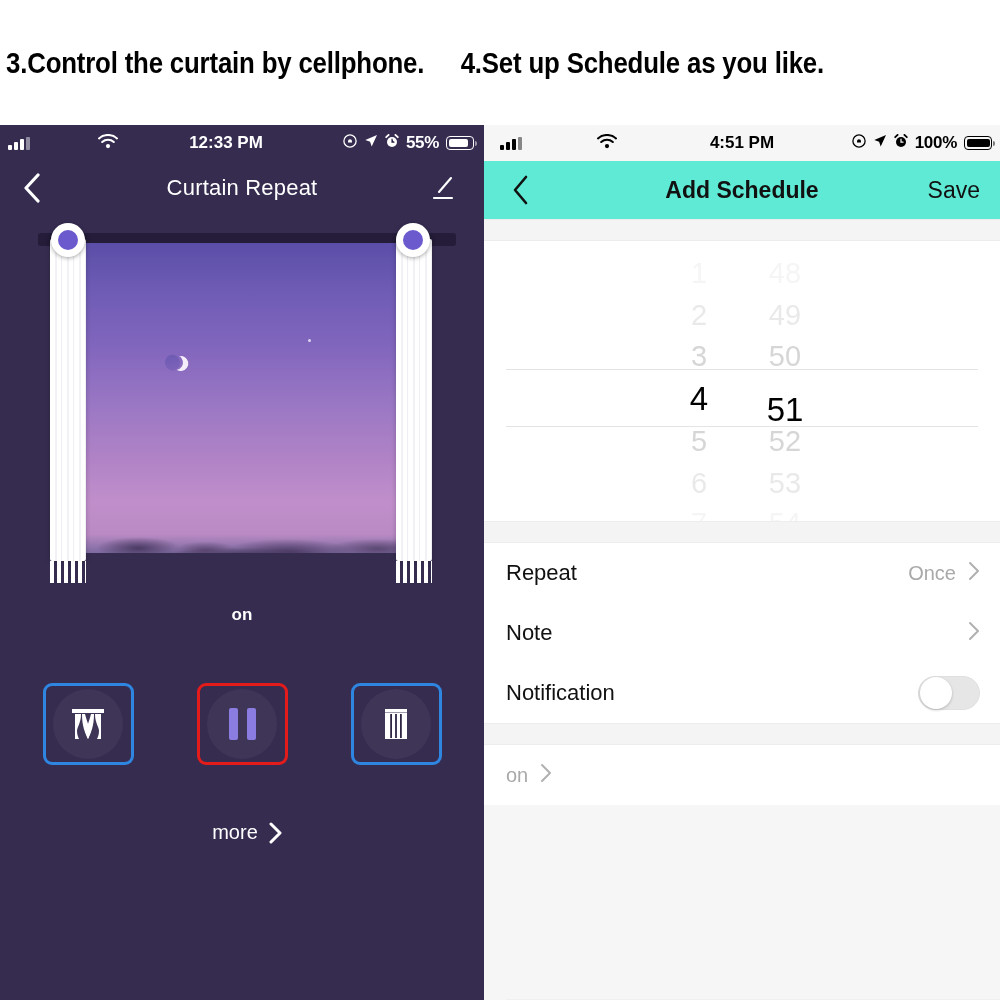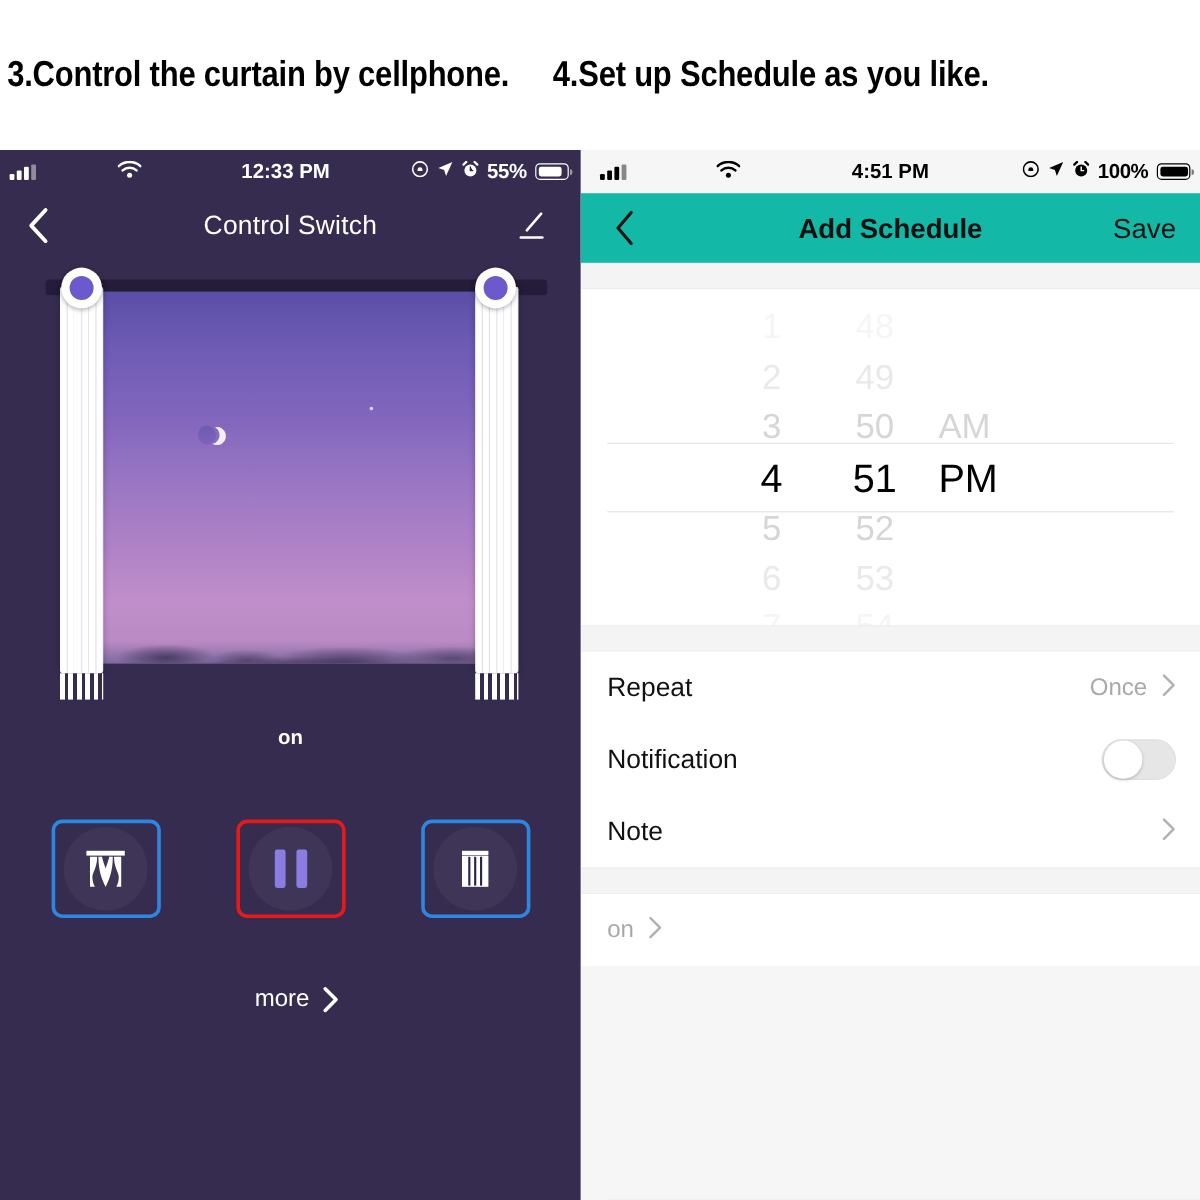--- a/index.html
+++ b/index.html
@@ -156,21 +156,21 @@
   .more-row {
     display:flex; align-items:center; justify-content:center;
     gap: 10px; margin-top: 56px; color:#fff;
   }
   .more-label { font-size: 20px; margin-left: 10px; }
 
   
   .navbar-right {
     position:relative; height: 58px; width:100%;
     display:flex; align-items:center; justify-content:center;
-    background:#14b8a6;
+    background:#5eead4;
     text-align:right;
   }
   .nav-title-right { color:#111; font-size: 23px; font-weight: bold; }
   .nav-back-r { position:absolute; left: 14px; top:0; height:58px; width:44px;
                 display:flex; align-items:center; justify-content:center; }
   .nav-save { position:absolute; right: 20px; top:0; height:58px;
               display:flex; align-items:center; color:#111; font-size:23px; }
 
   
   .picker {
@@ -236,21 +236,21 @@
           <i></i>
           <i></i>
       </span>
       <span class="sb-wifi" style="left:98px; top:9px;">
         <svg width="20" height="15" viewBox="0 0 20 15" fill="none">
           <path d="M1 4.4C3.4 2.2 6.5 1 10 1s6.6 1.2 9 3.4" stroke="#fff" stroke-width="2.1" stroke-linecap="round"></path>
           <path d="M4.2 8C5.8 6.6 7.8 5.8 10 5.8s4.2.8 5.8 2.2" stroke="#fff" stroke-width="2.1" stroke-linecap="round"></path>
           <circle cx="10" cy="12.1" r="2.1" fill="#fff"></circle>
         </svg>
       </span>
-      <span class="sb-time" style="left:188px; width:100px;">12:33 PM</span>
+      <span class="sb-time" style="left:176px; width:100px;">12:33 PM</span>
       <span class="sb-right-cluster" style="right:10px;">
         <span>
           <svg width="14" height="14" viewBox="0 0 14 14">
             <circle cx="7" cy="7" r="6.1" fill="none" stroke="#fff" stroke-width="1.3"></circle>
             <path d="M5 7.3a2 2 0 014 0v1.3H5V7.3z" fill="#fff"></path>
           </svg>
         </span>
         <span>
           <svg width="14" height="14" viewBox="0 0 14 14">
             <path d="M13 1L1.3 6.1l4.8 1.6 1.6 4.9L13 1z" fill="#fff"></path>
@@ -269,21 +269,21 @@
           </span>
       </span>
     </div>
 
     <div class="navbar-left">
       <div class="nav-back">
         <svg width="18" height="30" viewBox="0 0 18 30">
           <path d="M15 2L3 15l12 13" fill="none" stroke="#fff" stroke-width="3.2" stroke-linecap="round" stroke-linejoin="round"></path>
         </svg>
       </div>
-      <div class="nav-title-left">Control Switch</div>
+      <div class="nav-title-left">Curtain Repeat</div>
       <div class="nav-edit">
         <svg width="26" height="26" viewBox="0 0 26 26">
           <path d="M21 3L9 17" stroke="#fff" stroke-width="2.1" stroke-linecap="round"></path>
           <path d="M4 23h18" stroke="#fff" stroke-width="2.1" stroke-linecap="round"></path>
         </svg>
       </div>
     </div>
 
     <div class="curtain-wrap">
       <div class="rod"></div>
@@ -410,59 +410,55 @@
           <div class="prow sel" style="top:141px;">4</div>
           <div class="prow f1" style="top:186px;">5</div>
           <div class="prow f2" style="top:228px;">6</div>
           <div class="prow f3" style="top:268px;">7</div>
         </div>
 
         <div class="pcol">
           <div class="prow f3" style="top:18px;">48</div>
           <div class="prow f2" style="top:60px;">49</div>
           <div class="prow f1" style="top:101px;">50</div>
-          <div class="prow sel" style="top:141px;">51</div>
+          <div class="prow sel" style="top:152px;">51</div>
           <div class="prow f1" style="top:186px;">52</div>
           <div class="prow f2" style="top:228px;">53</div>
           <div class="prow f3" style="top:268px;">54</div>
         </div>
 
-        <div class="pcol ampm">
-          <div class="prow f1" style="top:101px;">AM</div>
-          <div class="prow sel" style="top:141px;">PM</div>
-        </div>
       </div>
       <div class="pline" style="top:128px;"></div>
       <div class="pline" style="top:185px;"></div>
     </div>
 
     <div class="sep"></div>
 
     <div class="list">
       <div class="row">
         <span class="row-label">Repeat</span>
         <span class="row-value">Once</span>
         <span class="chev">
           <svg width="12" height="20" viewBox="0 0 12 20">
               <path d="M2 2l8 8-8 8" fill="none" stroke="#b0b0b0" stroke-width="2" stroke-linecap="round" stroke-linejoin="round"></path>
             </svg>
         </span>
       </div>
       <div class="row">
-        <span class="row-label">Notification</span>
-        <span class="toggle"></span>
-      </div>
-      <div class="row">
         <span class="row-label">Note</span>
         <span class="row-value"></span>
         <span class="chev">
           <svg width="12" height="20" viewBox="0 0 12 20">
               <path d="M2 2l8 8-8 8" fill="none" stroke="#b0b0b0" stroke-width="2" stroke-linecap="round" stroke-linejoin="round"></path>
             </svg>
         </span>
+      </div>
+      <div class="row">
+        <span class="row-label">Notification</span>
+        <span class="toggle"></span>
       </div>
     </div>
 
     <div class="sep"></div>
 
     <div class="list">
       <div class="row">
         <span class="row-value">on</span>
         <span class="chev">
           <svg width="12" height="20" viewBox="0 0 12 20">

